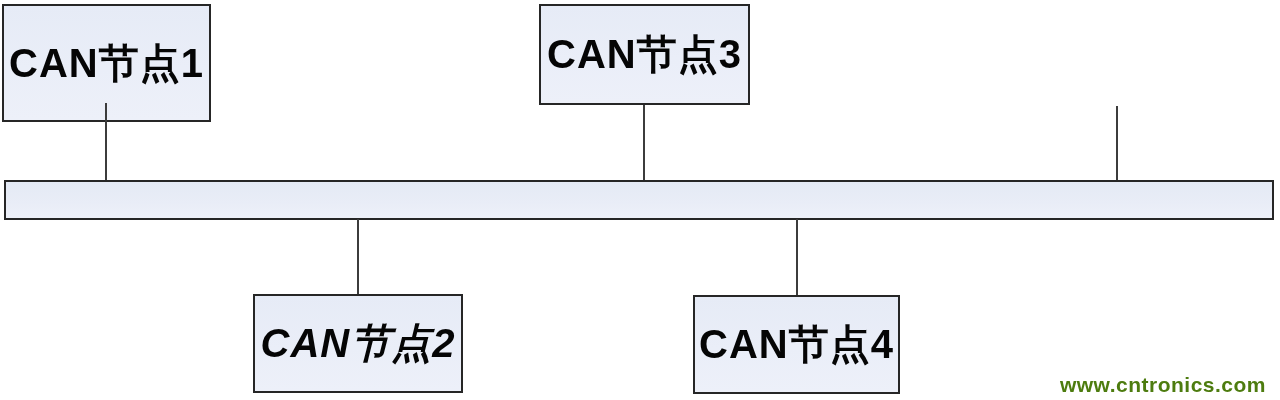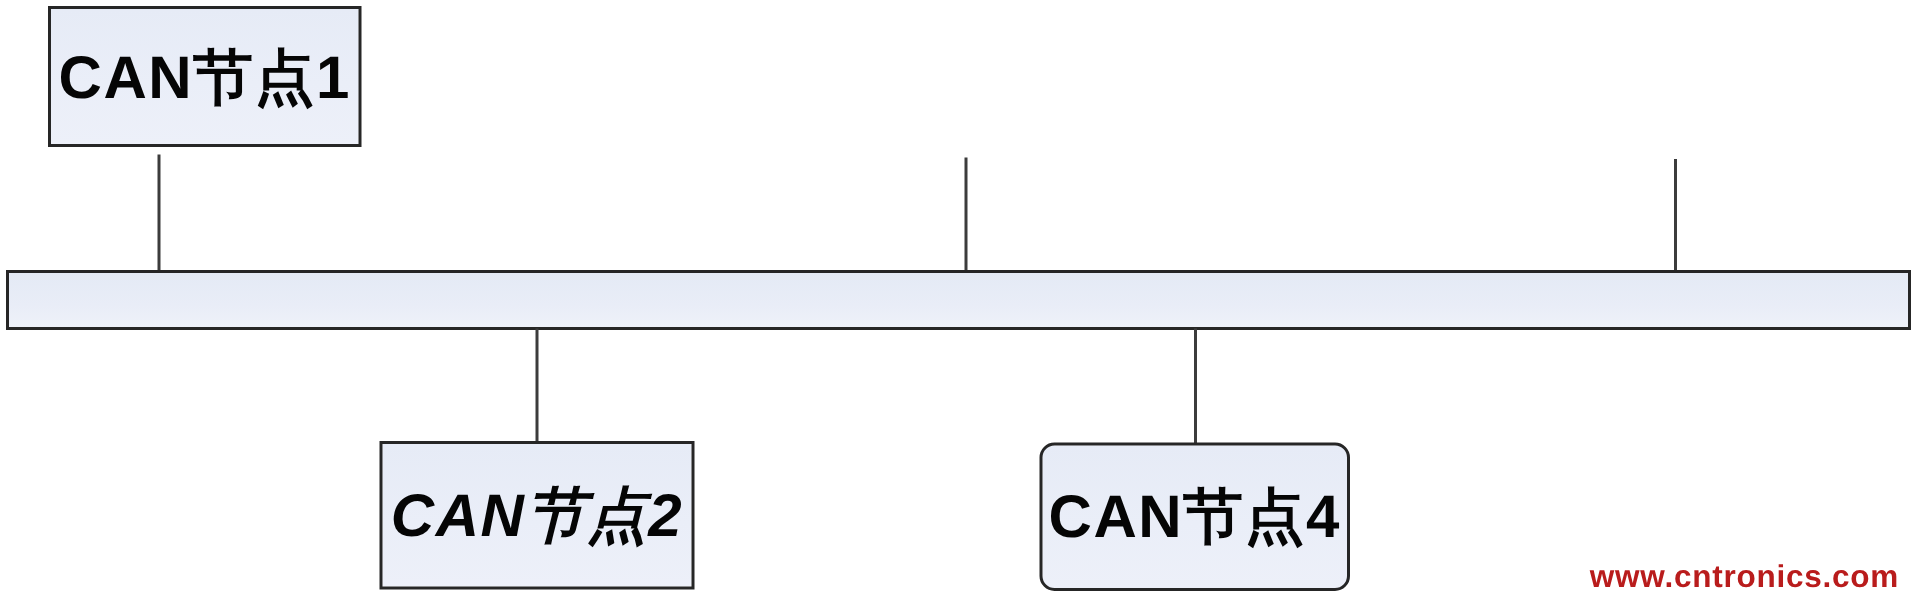--- a/index.html
+++ b/index.html
@@ -40,49 +40,52 @@
     box-sizing: border-box;
     border: 2px solid #262626;
     background: linear-gradient(180deg, #e4eaf5 0%, #e9edf7 60%, #eef1f9 100%);
   }
   .connector {
     position: absolute;
     width: 2px;
     background: #3c3c3c;
   }
   
-  .node-1 { left: 2px;    top: 4px;   width: 209px; height: 94px; margin-left: 30px; }
+  .node-1 { left: 2px;    top: 4px;   width: 209px; height: 118px; }
   .node-3 { left: 539px;  top: 4px;   width: 211px; height: 101px; }
   .node-5 { left: 1011px; top: 5px;   width: 212px; height: 101px; }
   
   .node-2 { left: 253px;  top: 294px; width: 210px; height: 99px; font-style: italic; }
-  .node-4 { left: 693px;  top: 295px; width: 207px; height: 99px; border-radius: 10px; }
+  .node-4 { left: 693px;  top: 295px; width: 207px; height: 99px; }
   
   .conn-1 { left: 105px;  top: 103px; height: 78px; }
   .conn-3 { left: 643px;  top: 105px; height: 76px; }
   .conn-5 { left: 1116px; top: 106px; height: 75px; }
   .conn-2 { left: 357px;  top: 219px; height: 76px; }
   .conn-4 { left: 796px;  top: 219px; height: 77px; }
   .watermark {
     position: absolute;
     right: 14px;
     bottom: 3px;
     font-size: 21px;
     font-weight: bold;
-    color: #b91c1c;
+    color: #4d7c0f;
     letter-spacing: 0.5px;
   }
 </style>
 </head>
 <body>
 
 <div class="canvas">
 
   <div class="node-box node-1">
     <span class="node-label">CAN节点1</span>
+  </div>
+  <div class="node-box node-3">
+    <span class="node-label">CAN节点3</span>
   </div>
 
   <div class="connector conn-1"></div>
   <div class="connector conn-3"></div>
   <div class="connector conn-5"></div>
 
   <div class="bus-bar"></div>
 
   <div class="connector conn-2"></div>
   <div class="connector conn-4"></div>

